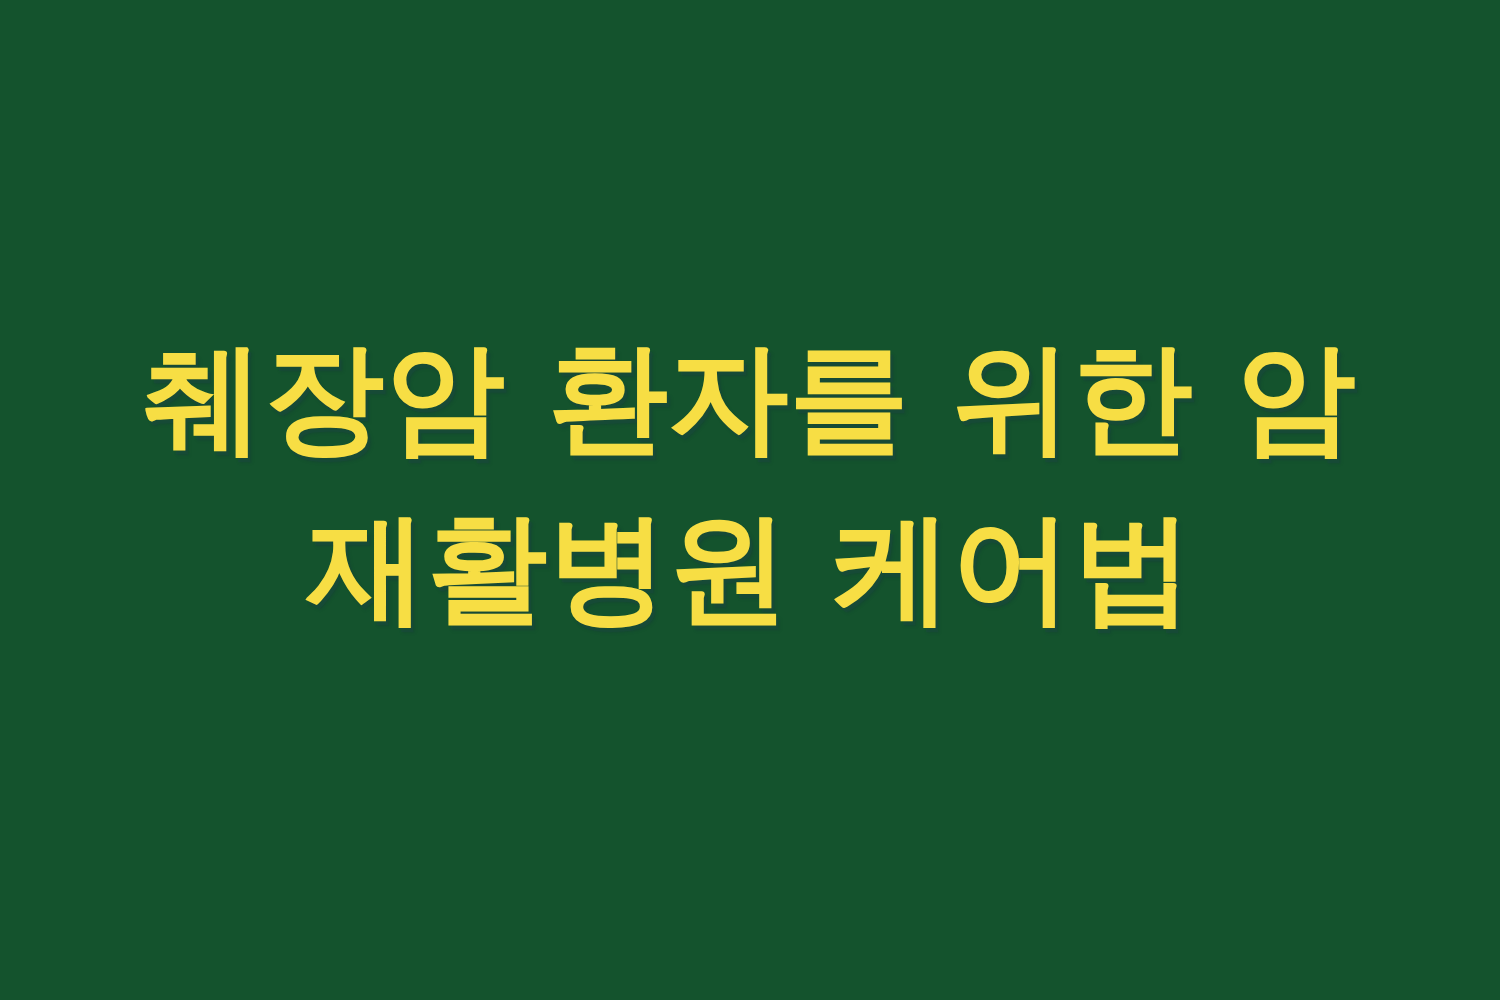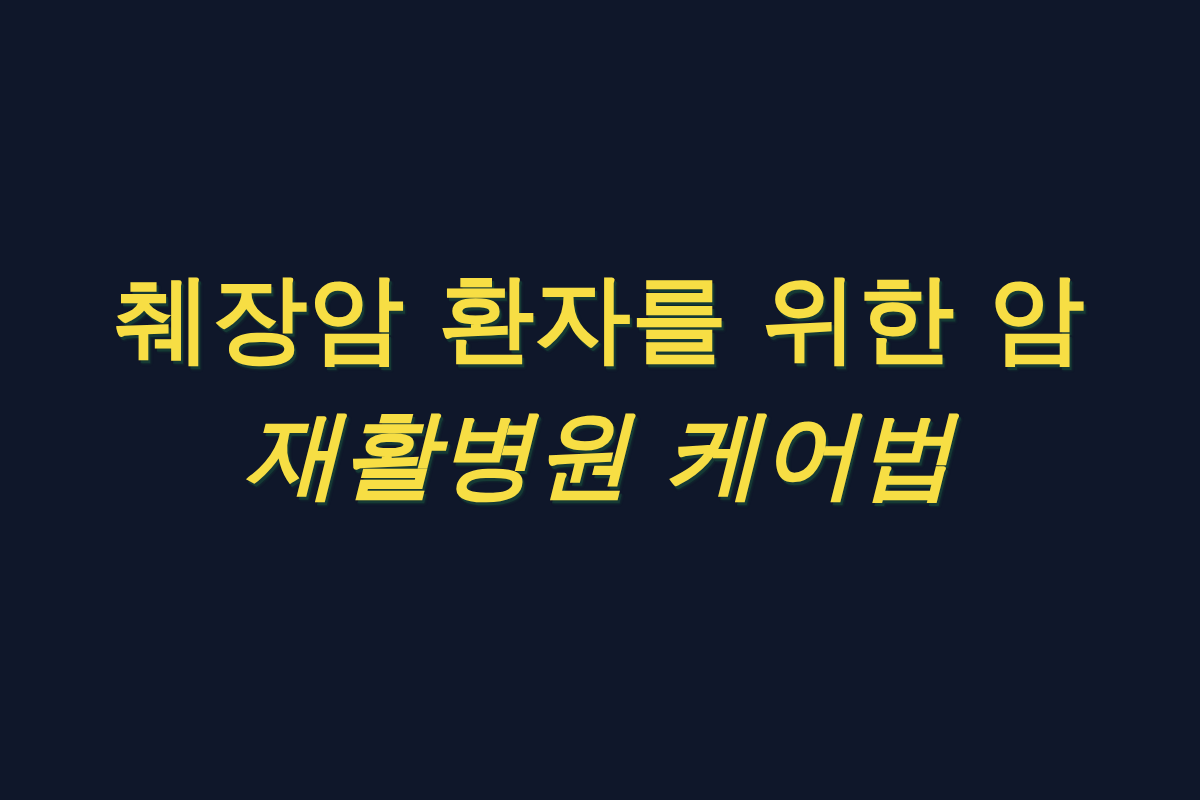--- a/index.html
+++ b/index.html
@@ -13,21 +13,21 @@
     height: 800px;
     overflow: hidden;
     font-family: "DejaVu Sans", "Liberation Sans", sans-serif;
   }
 
   .card {
     position: relative;
     box-sizing: border-box;
     width: 1200px;
     height: 800px;
-    background: #0f172a;
+    background: #14532d;
     display: flex;
     align-items: center;
     justify-content: center;
   }
 
   .title-block {
     width: 1040px;
     text-align: center;
     
     transform: translateY(-14px);
@@ -43,21 +43,20 @@
     letter-spacing: 0.005em;
     white-space: pre;
     
     text-shadow:
        2px 3px 0 rgba(26, 74, 60, 0.55),
        3px 4px 2px rgba(20, 62, 52, 0.40);
   }
 
   .title-line.line-2 {
     font-size: 96px;
-    font-style: italic;
   }
 </style>
 </head>
 <body>
 
 <div class="card">
 
   <div class="title-block">
 
     <span class="title-line line-1">췌장암 환자를 위한 암</span>

